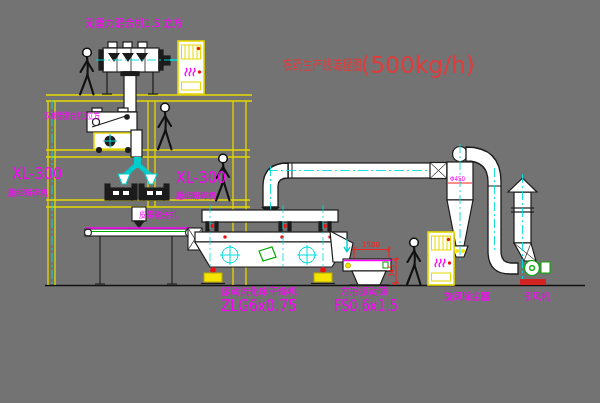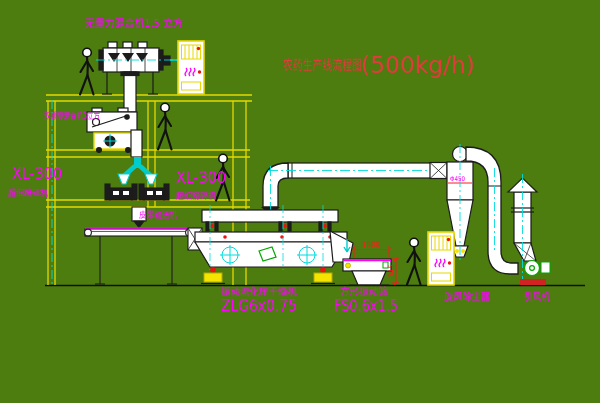--- a/index.html
+++ b/index.html
@@ -1,16 +1,16 @@
 <!DOCTYPE html>
 <html lang="zh-CN"><head>
 <meta charset="utf-8">
 <style>
   html,body{margin:0;padding:0;background:#ffffff;}
-  .stage{position:relative;width:600px;height:403px;background:#4d7c0f;overflow:hidden;}
+  .stage{position:relative;width:600px;height:403px;background:#737373;overflow:hidden;}
   svg{display:block;}
   svg text{font-family:"DejaVu Sans","Liberation Sans",sans-serif;}
   .mag{fill:#ff00ff;}
   .ttl{fill:#e03c3c;}
   .dim{fill:#ff1a1a;}
 </style>
 </head>
 <body>
 
 <div class="stage">

